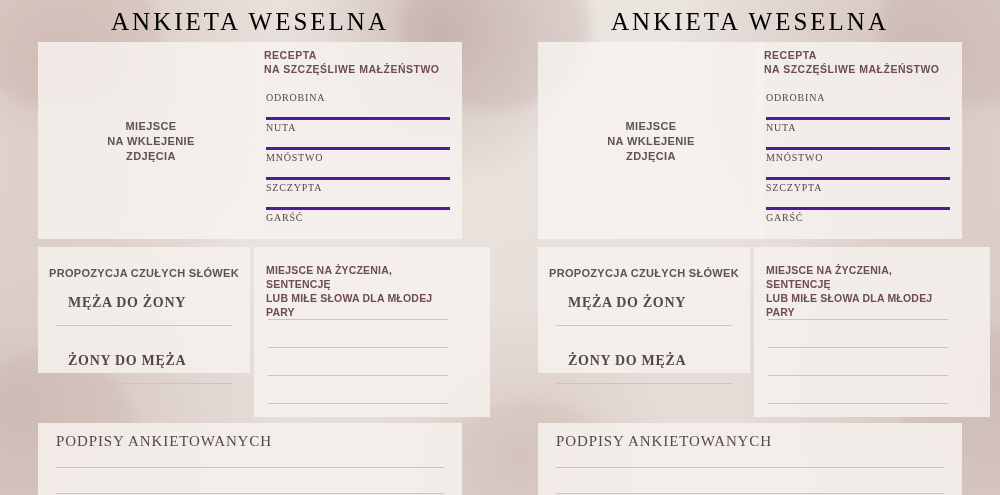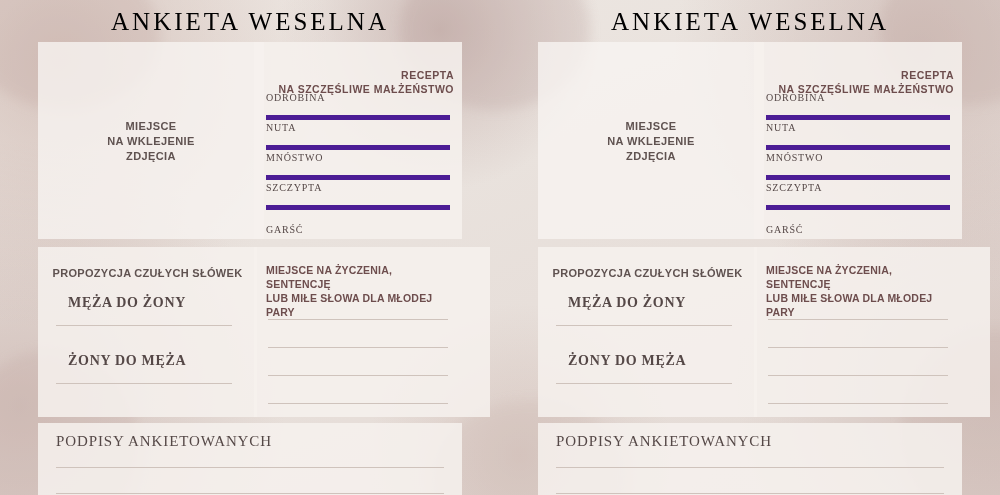--- a/index.html
+++ b/index.html
@@ -90,55 +90,54 @@
   .recipe-box {
     left: 254px;
     top: 42px;
     width: 208px;
     height: 197px;
     background: rgba(246,241,238,0.86);
   }
   .recipe-title {
     position: absolute;
     left: 10px;
-    top: 26px;
+    top: 6px;
     width: 190px;
-    text-align: right;
+    text-align: left;
     font-size: 10.5px;
     font-weight: bold;
     line-height: 14px;
     letter-spacing: .5px;
     color: #6d4d4d;
   }
   .recipe-list {
     position: absolute;
     left: 12px;
     top: 48px;
     width: 184px;
   }
   .recipe-item {
     height: 30px;
-    border-bottom: 5px solid #4c1d95;
+    border-bottom: 3px solid #4c1d95;
     font-family: "Liberation Serif", serif;
     font-size: 10px;
     letter-spacing: .8px;
     color: #554847;
     padding-top: 2px;
     box-sizing: border-box;
   }
-  .recipe-item:last-child { border-bottom: none; margin-top: 12px; }
+  .recipe-item:last-child { border-bottom: none; }
 
   
   .words-box {
     left: 38px;
     top: 247px;
     width: 212px;
-    height: 170px;
+    height: 126px;
     background: rgba(246,241,238,0.86);
-    padding-left: 7px;
   }
   .words-title {
     position: absolute;
     left: 0; right: 0;
     top: 20px;
     text-align: center;
     font-size: 11px;
     font-weight: bold;
     letter-spacing: .3px;
     color: #5f5250;

